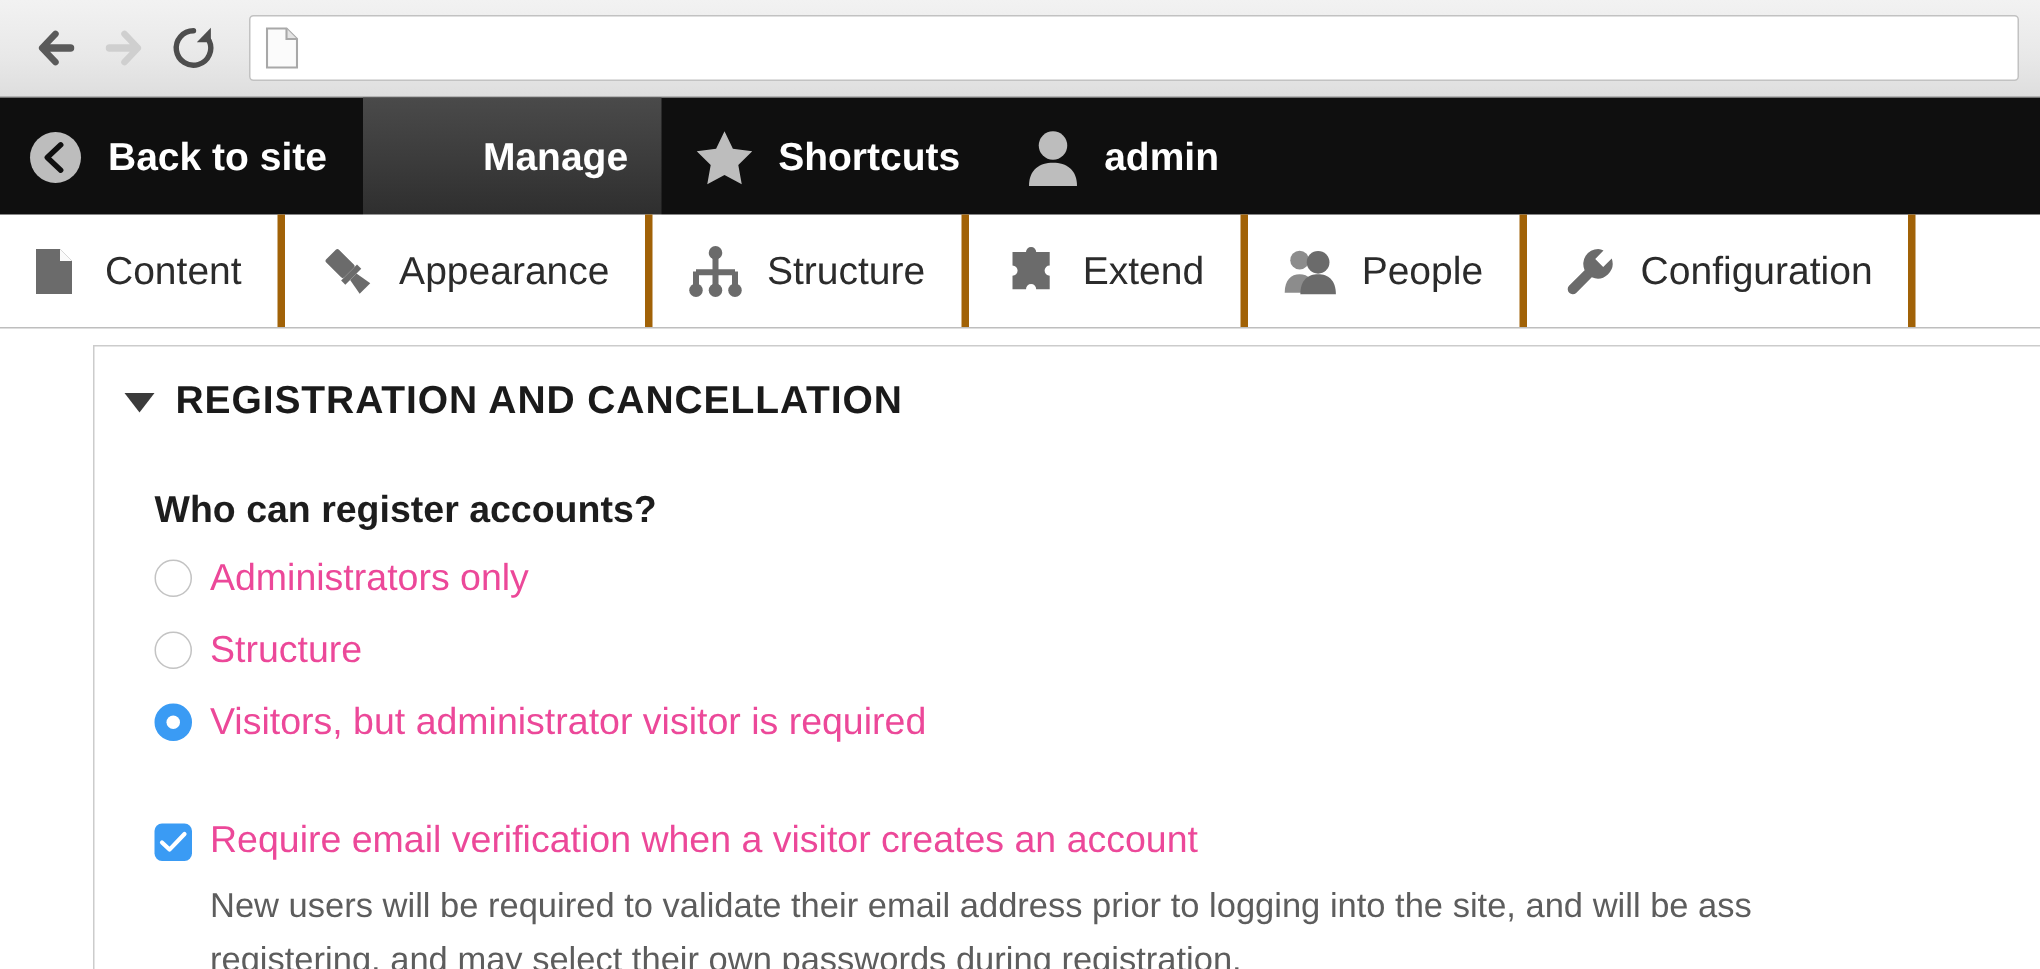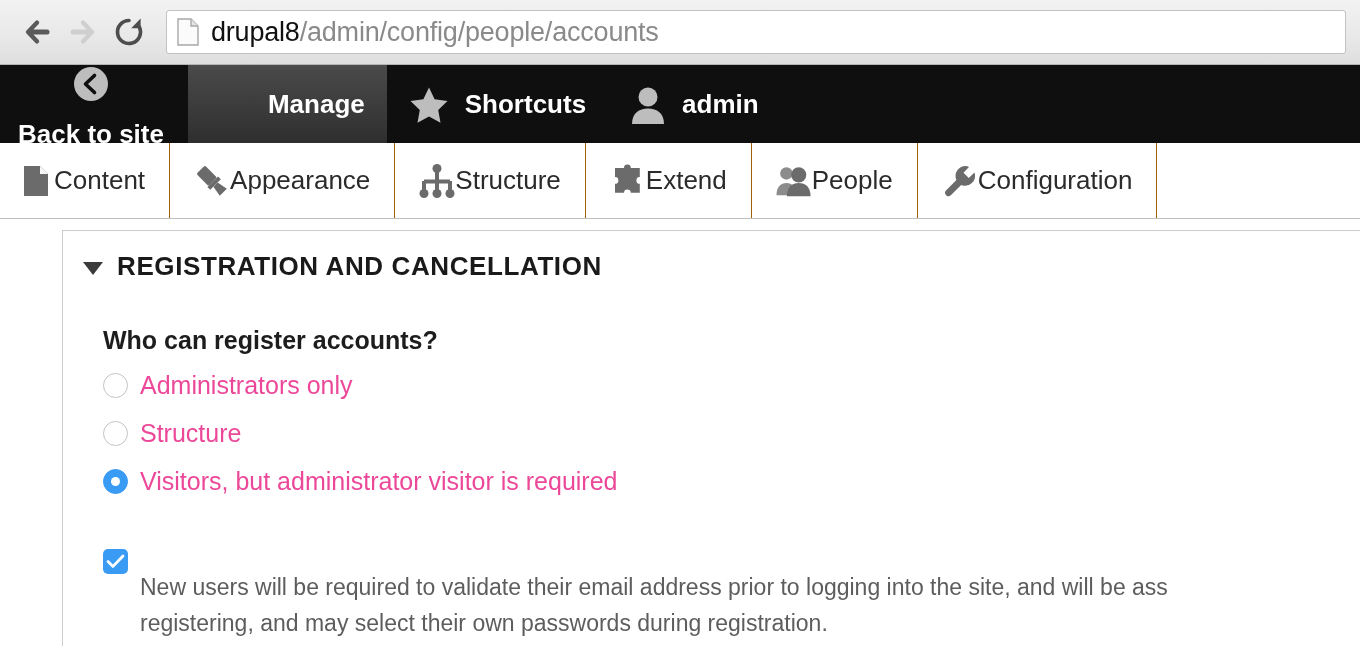--- a/index.html
+++ b/index.html
@@ -80,21 +80,20 @@
     gap: 16px;
     padding: 0 22px;
     color: #ffffff;
     font-size: 26px;
     font-weight: bold;
     white-space: nowrap;
   }
   .tb-item.tb-back {
     padding-left: 18px;
     padding-right: 24px;
-    flex-direction: column;
   }
   .tb-item.tb-active {
     background: linear-gradient(to bottom, #4a4a4a 0%, #3b3b3b 55%, #2e2e2e 100%);
     justify-content: center;
   }
   .tb-icon { flex: 0 0 auto; display: flex; align-items: center; justify-content:center;}
   .hamburger { width: 42px; }
   .hamburger span {
     display: block;
     height: 8px;
@@ -119,25 +118,26 @@
     display: flex;
     align-items: stretch;
     border-bottom: 1px solid #bebebe;
     position: relative;
     z-index: 5;
     margin-top: -18px;
   }
   .menu-item {
     display: flex;
     align-items: center;
+    gap: 16px;
     padding: 0 24px;
     font-size: 26px;
     color: #2b2b2b;
     white-space: nowrap;
-    border-right: 1px solid #a16207;
+    border-right: 5px solid #a16207;
     box-sizing: border-box;
   }
   .menu-item:first-child { padding-left: 18px; }
   .menu-icon {
     flex: 0 0 auto;
     display: flex;
     align-items: center;
     justify-content: center;
     width: 36px;
     height: 36px;
@@ -279,21 +279,20 @@
     </span>
   </div>
 
   <div class="urlbar">
     <span class="page-doc-icon">
       <svg width="22" height="28" viewBox="0 0 22 28">
         <path d="M1 1 h13 l7 7 v19 h-20 Z" fill="#fbfbfb" stroke="#a8a8a8" stroke-width="1.4"></path>
         <path d="M14 1 v7 h7" fill="#e4e4e4" stroke="#a8a8a8" stroke-width="1.4"></path>
       </svg>
     </span>
-    <span class="url-text"><span class="url-domain">drupal8</span><span>/admin/config/people/accounts</span></span>
   </div>
 </div>
 
 <div class="toolbar-bar">
 
   <div class="tb-item tb-back">
     <span class="tb-icon">
       <svg width="38" height="38" viewBox="0 0 38 38">
         <circle cx="19" cy="19" r="17" fill="#bdbdbd"></circle>
         <path d="M22.5 10.5 L13.5 19 L22.5 27.5" stroke="#0f0f0f" stroke-width="3.6" fill="none" stroke-linecap="round" stroke-linejoin="round"></path>
@@ -433,20 +432,21 @@
         <span class="radio-text">Visitors, but administrator visitor is required</span>
       </div>
 
       <div class="check-group">
         <div class="check-row">
           <span class="check-mark">
             <svg width="19" height="15" viewBox="0 0 19 15">
               <path d="M2 7.6 L7 12.4 L17 2" stroke="#ffffff" stroke-width="2.8" fill="none" stroke-linecap="round" stroke-linejoin="round"></path>
             </svg>
           </span>
+          <span class="check-text">Require email verification when a visitor creates an account</span>
         </div>
         <div class="desc">New users will be required to validate their email address prior to logging into the site, and will be ass</div>
         <div class="desc">registering, and may select their own passwords during registration.</div>
       </div>
 
     </div>
   </div>
 </div>
 
 </body></html>

